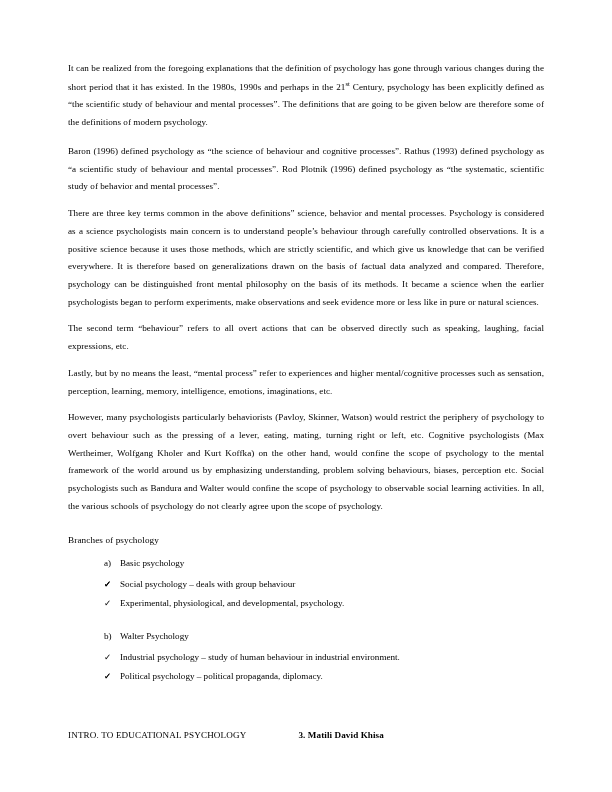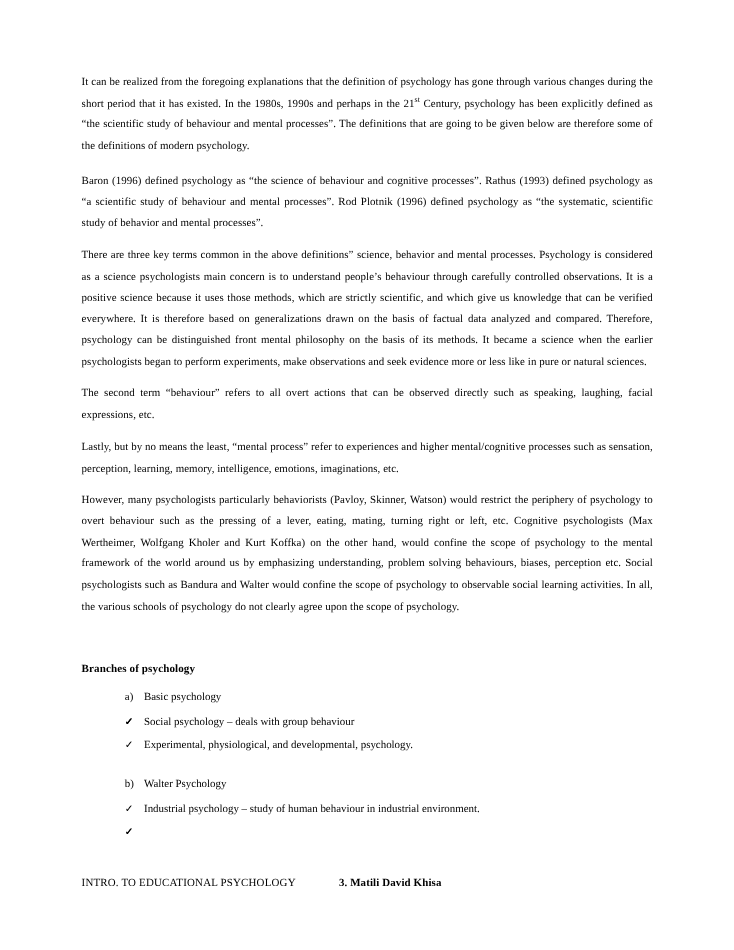--- a/index.html
+++ b/index.html
@@ -28,22 +28,22 @@
     line-height: 1.95;
     text-align: justify;
     margin: 0 0 9px 0;
     letter-spacing: 0.05px;
   }
   .first-para {
     margin-bottom: 11px;
   }
   .section-heading {
     font-size: 9.2px;
-    font-weight: bold;
-    margin: 37px 0 10px 0;
+    font-weight: normal;
+    margin: 19px 0 10px 0;
     letter-spacing: 0.1px;
   }
   .list-block {
     margin: 0;
     padding: 0;
   }
   .ordered-item {
     font-size: 9.1px;
     line-height: 1.95;
     margin: 0 0 4px 0;
@@ -78,21 +78,21 @@
     width: 478px;
     font-size: 9.1px;
     display: flex;
     align-items: flex-start;
   }
   .footer .left {
     letter-spacing: 0.15px;
   }
   .footer .right {
     font-weight: bold;
-    margin-left: 36px;
+    margin-left: 52px;
     letter-spacing: 0.1px;
   }
   .sup {
     font-size: 6.6px;
     vertical-align: super;
   }
 </style>
 </head>
 <body>
 
@@ -143,20 +143,21 @@
 
     <div class="check-item">
       <span class="marker">✓</span>
       <span>Industrial psychology – study of human behaviour in industrial environment.</span>
     </div>
     <div class="check-item">
       <span class="marker">✓</span>
     </div>
     <div class="check-item">
       <span class="marker">✓</span>
+      <span>Political psychology – political propaganda, diplomacy.</span>
     </div>
 
   </div>
 
   <div class="footer">
     <span class="left">INTRO. TO EDUCATIONAL PSYCHOLOGY</span>
     <span class="right">3.  Matili David Khisa</span>
   </div>
 
 </div>

